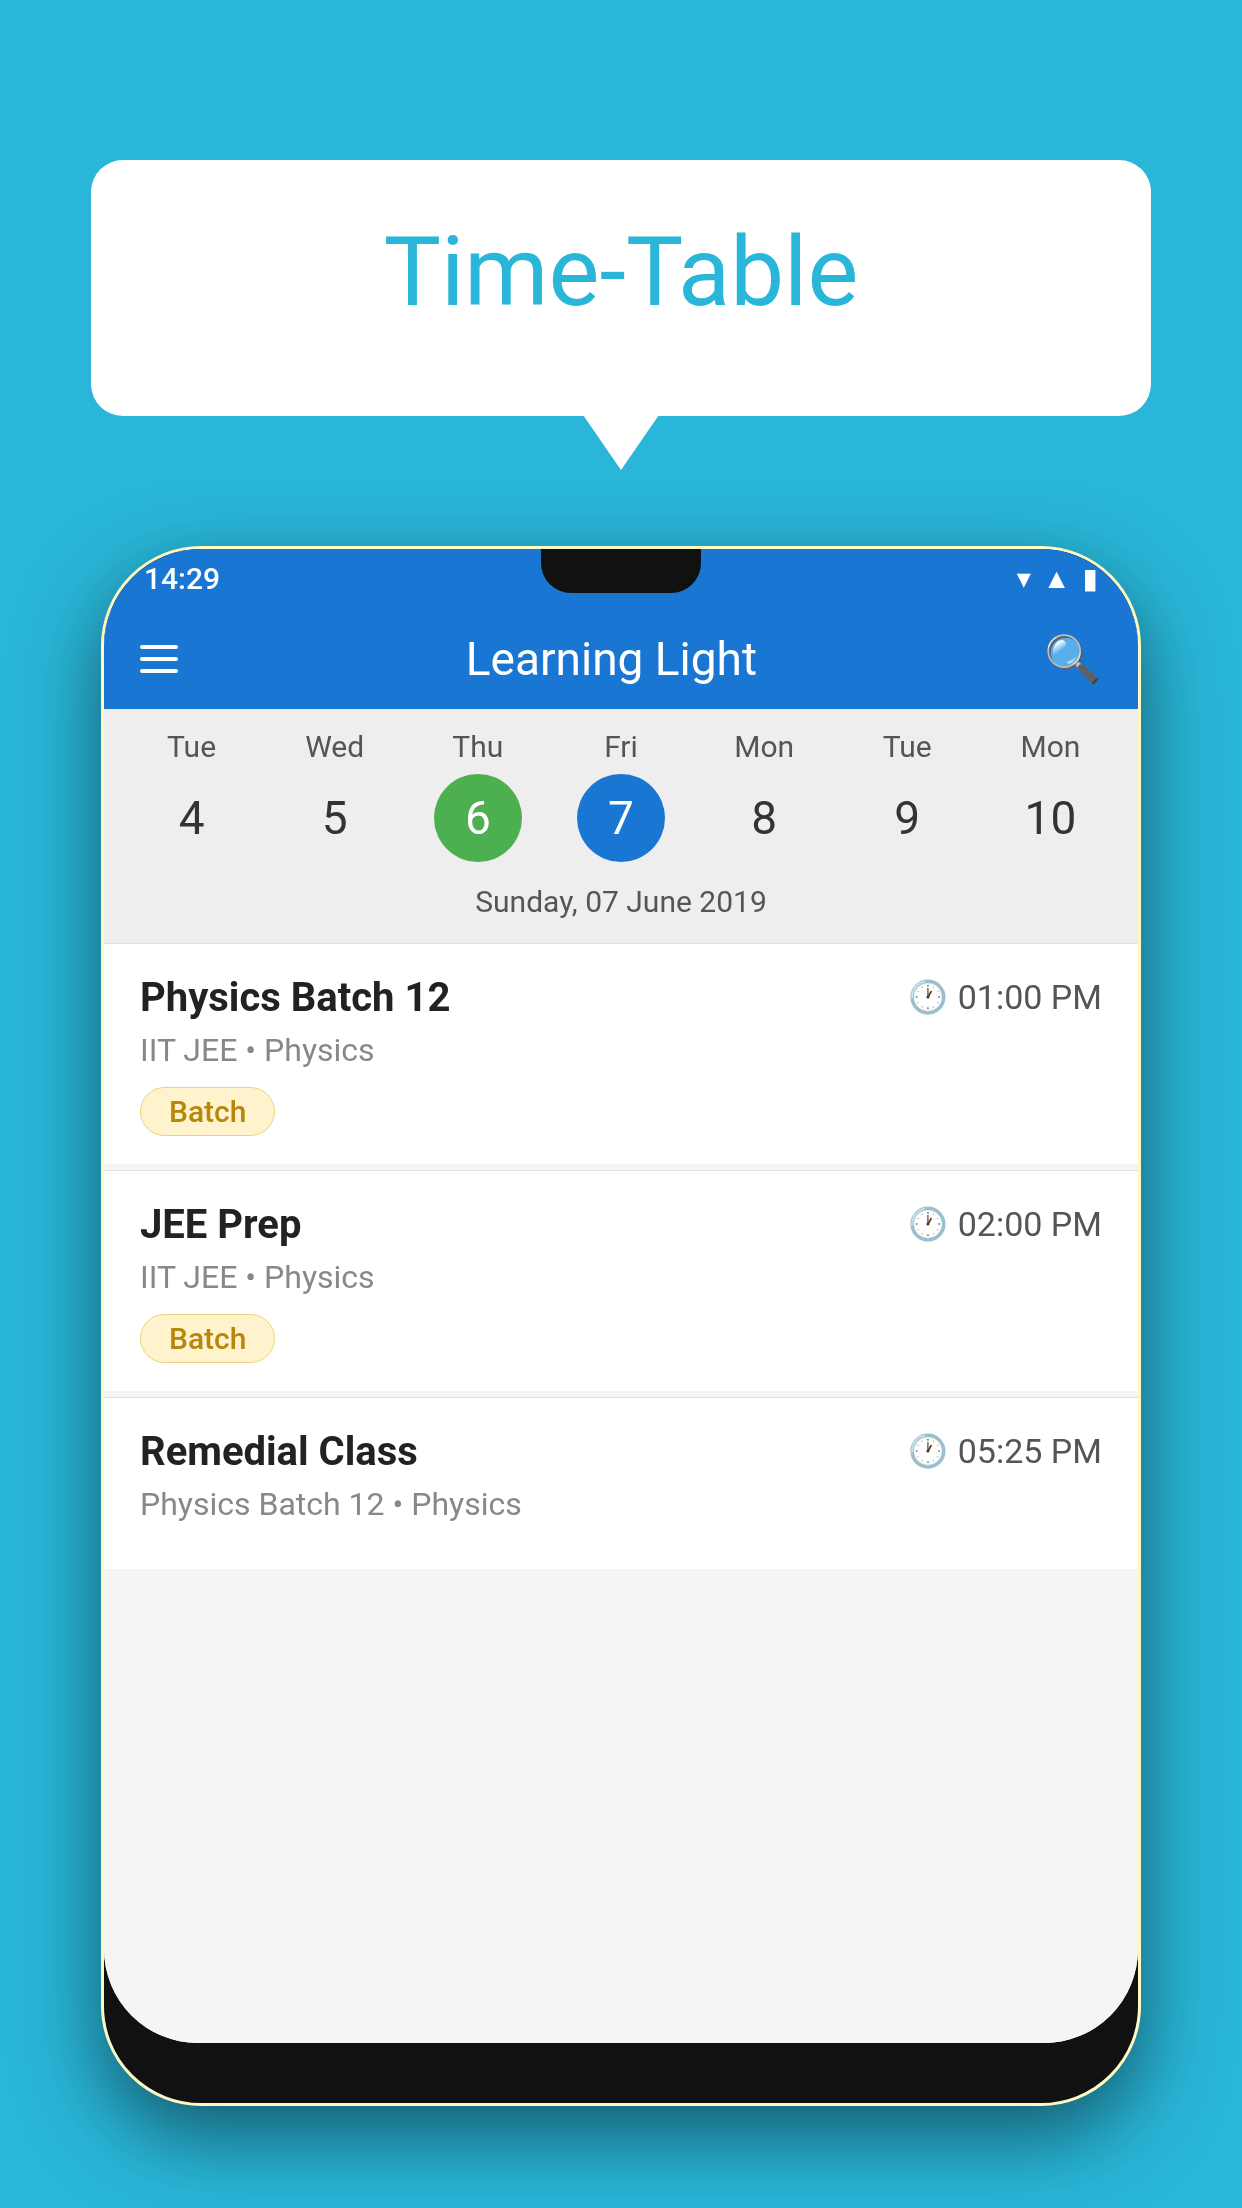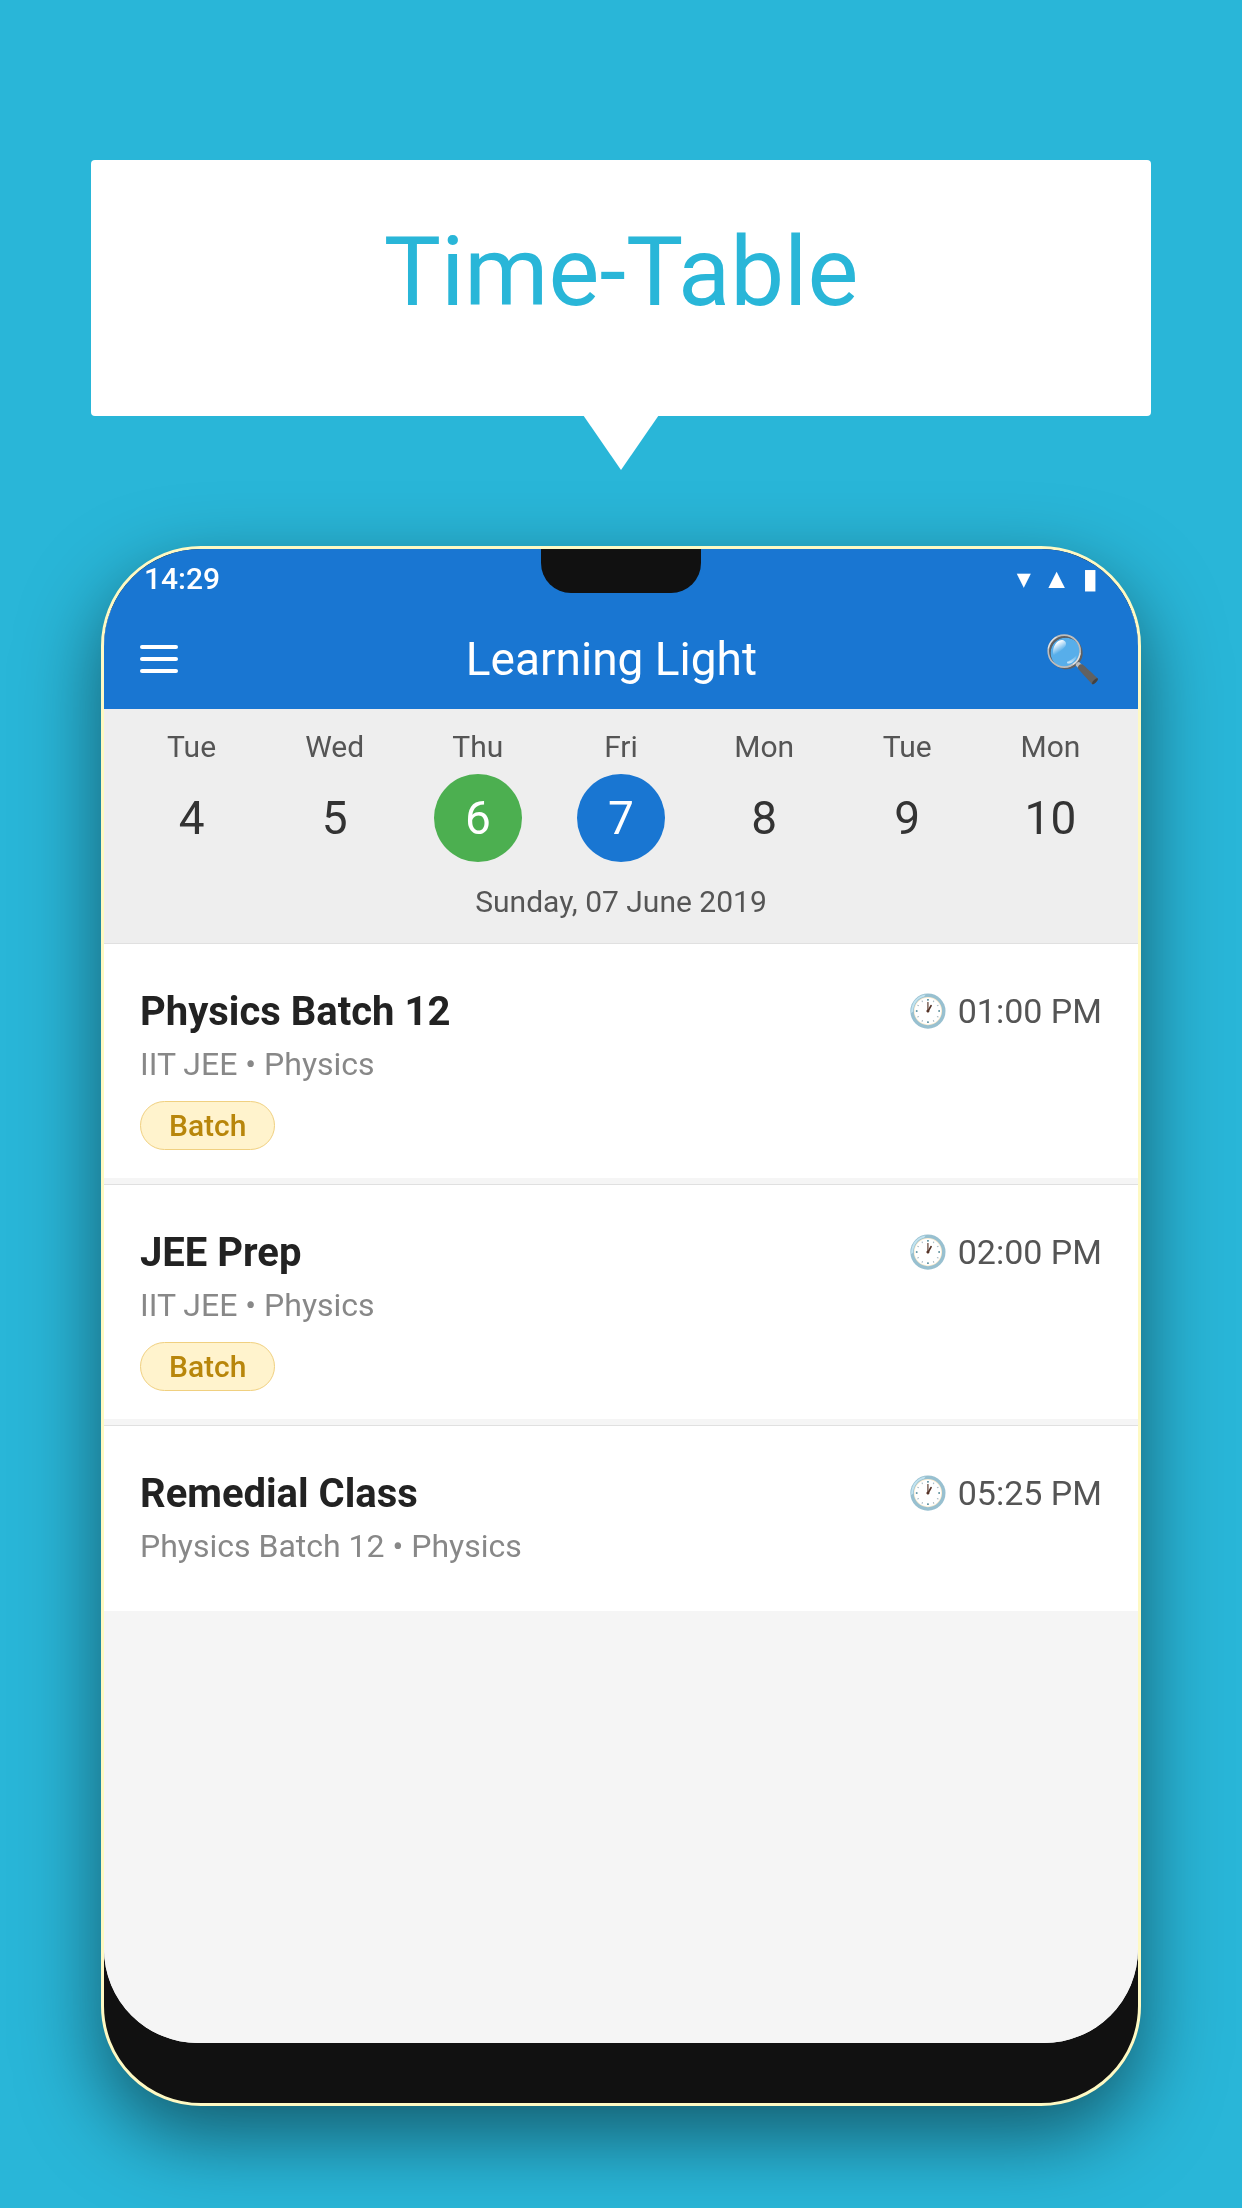--- a/index.html
+++ b/index.html
@@ -20,21 +20,21 @@
     .speech-bubble-wrapper {
       width: 100%;
       display: flex;
       justify-content: center;
       margin-top: 160px;
       position: relative;
     }
 
     .speech-bubble {
       background: white;
-      border-radius: 4px;
+      border-radius: 32px;
       width: 1060px;
       padding: 60px 70px 70px;
       text-align: center;
       position: relative;
     }
 
     .speech-bubble::after {
       content: '';
       position: absolute;
       bottom: -54px;
@@ -216,21 +216,21 @@
     
     .events-list {
       background: #f5f5f5;
       overflow-y: auto;
       flex: 1;
     }
 
     .event-card {
       background: white;
       margin-bottom: 6px;
-      padding: 44px 36px 28px;
+      padding: 30px 36px 28px;
     }
 
     .event-header {
       display: flex;
       align-items: center;
       justify-content: space-between;
       margin-bottom: 10px;
     }
 
     .event-title {

